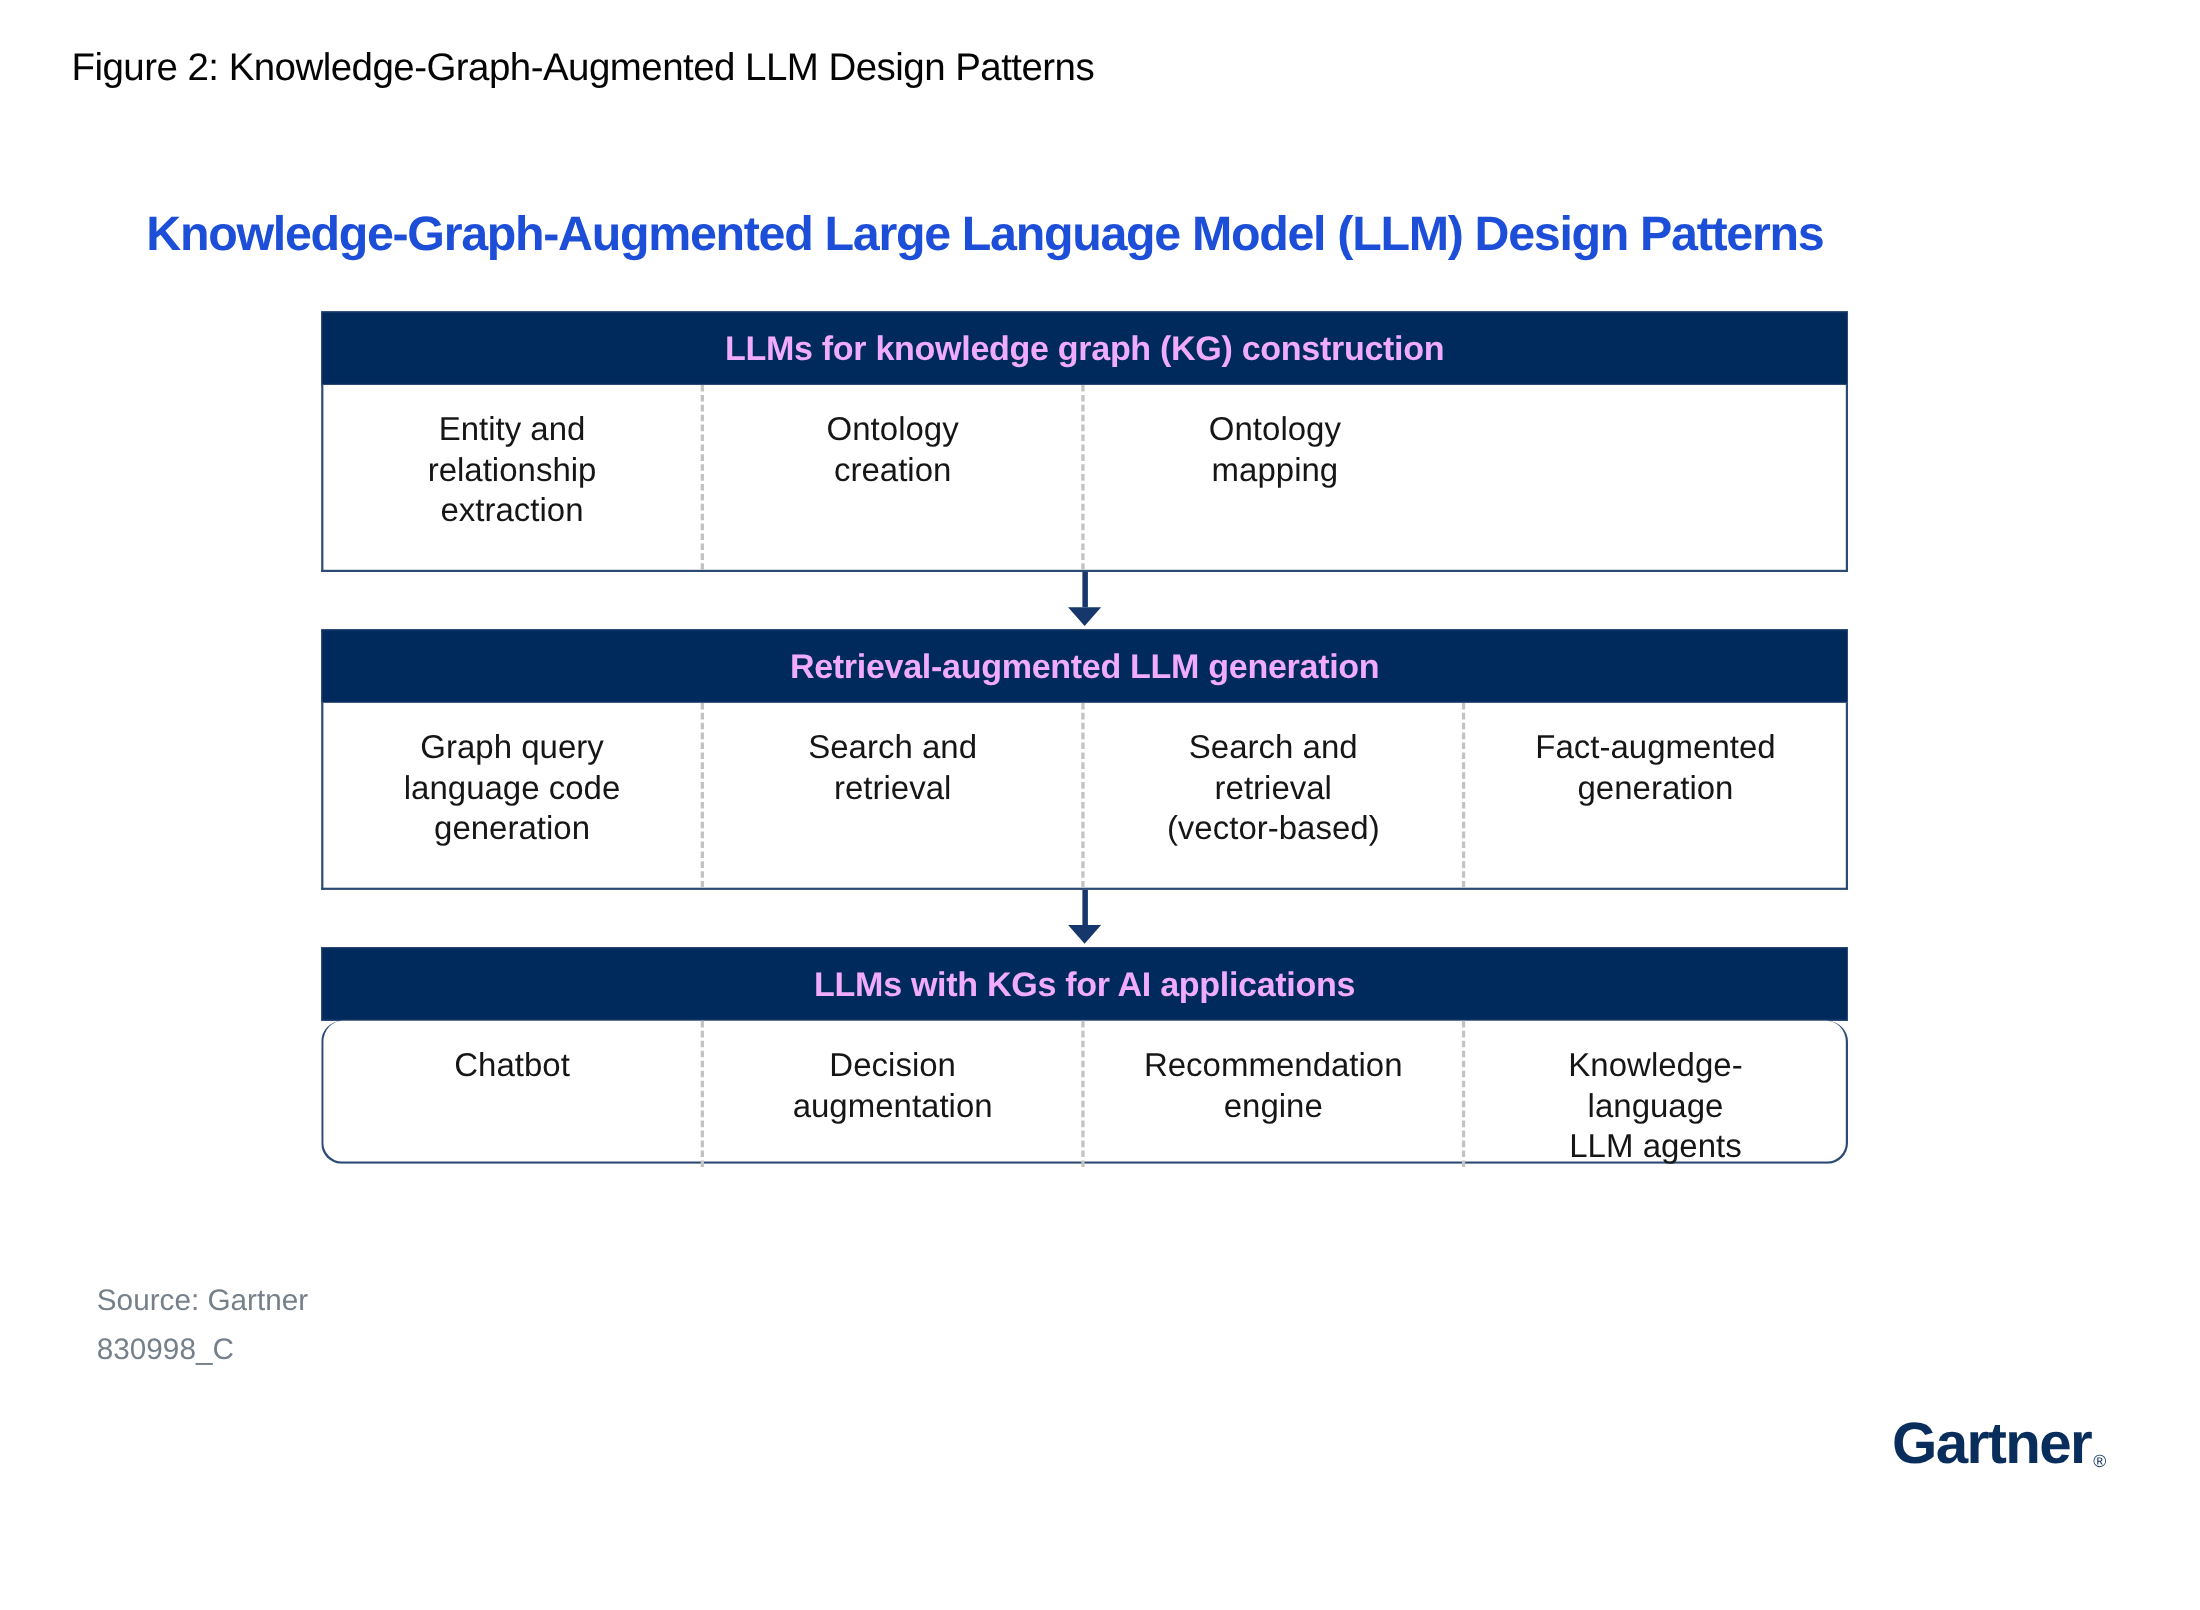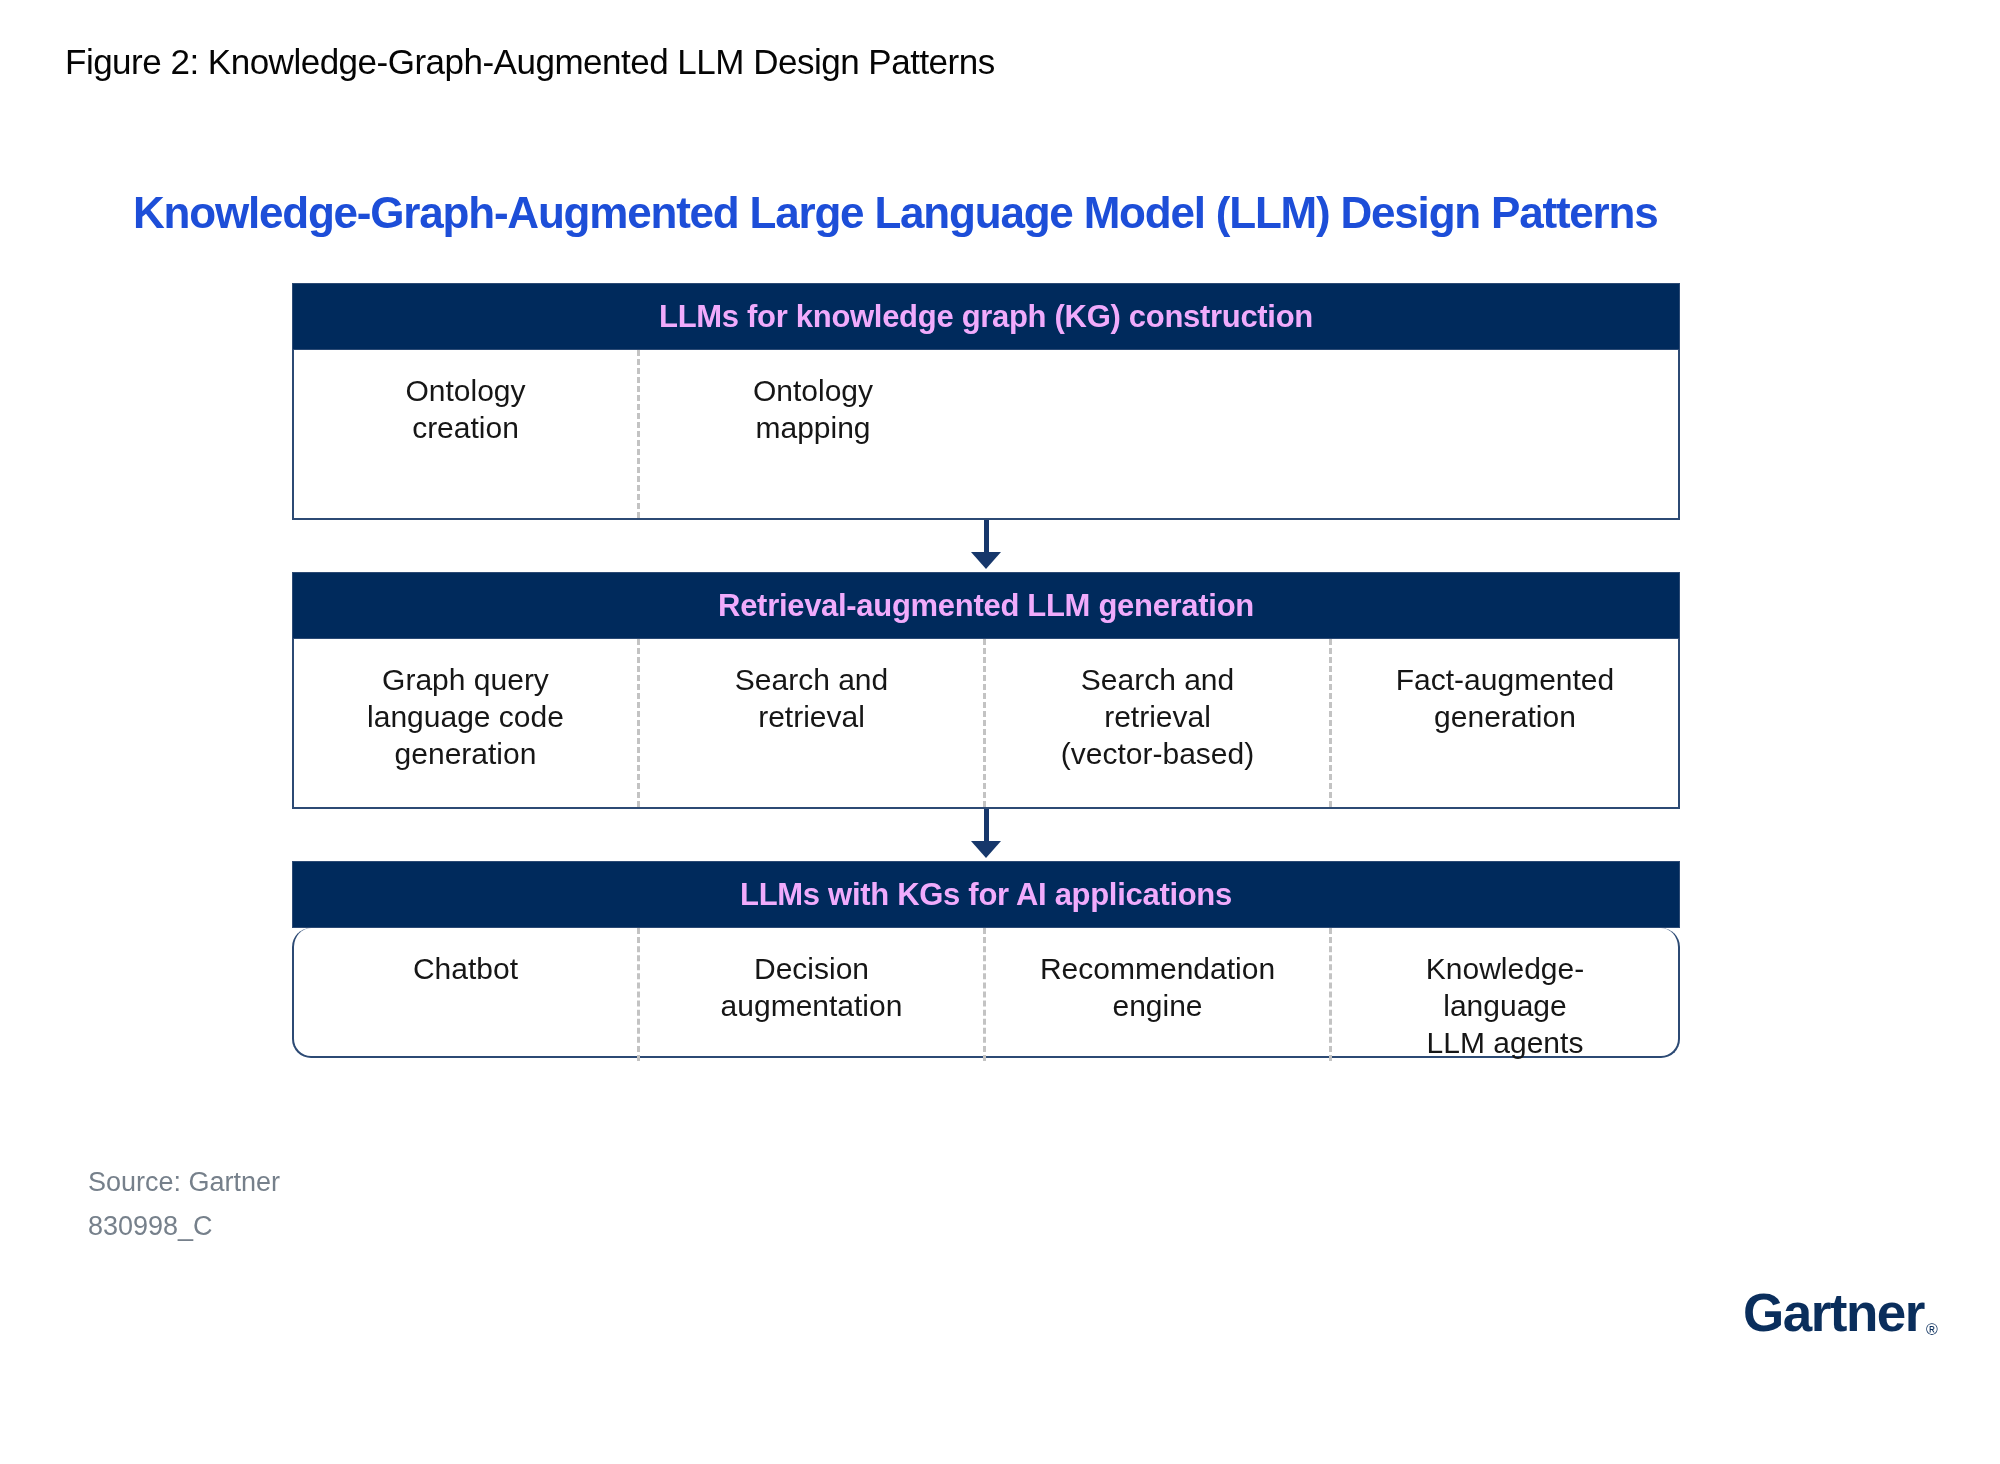--- a/index.html
+++ b/index.html
@@ -59,39 +59,41 @@
     border-top:17px solid var(--arrow-navy);
   }
   .source-note{
     position:absolute;left:88px;top:1160px;
     font-size:27px;line-height:44px;color:var(--source-gray);
   }
   .gartner-logo{
     position:absolute;left:1720px;top:1282px;
     font-size:53px;font-weight:700;color:var(--logo-navy);
     letter-spacing:-1.5px;
-    margin-left:23px;
   }
   .gartner-logo .reg{
     font-size:16px;font-weight:400;letter-spacing:0;
     position:relative;top:4px;left:2px;
   }
 </style>
 </head>
 <body>
 
 <div class="figure-caption">Figure 2: Knowledge-Graph-Augmented LLM Design Patterns</div>
 
 <div class="main-title">Knowledge-Graph-Augmented Large Language Model (LLM) Design Patterns</div>
 
 <div class="diagram">
 
   <div class="section">
     <div class="section-header">LLMs for knowledge graph (KG) construction</div>
     <div class="section-body">
+      <div class="cell">Entity and
+relationship
+extraction</div>
       <div class="cell">Ontology
 creation</div>
       <div class="cell">Ontology
 mapping</div>
     </div>
   </div>
 
   <div class="arrow">
     <div class="stem"></div>
     <div class="head"></div>

